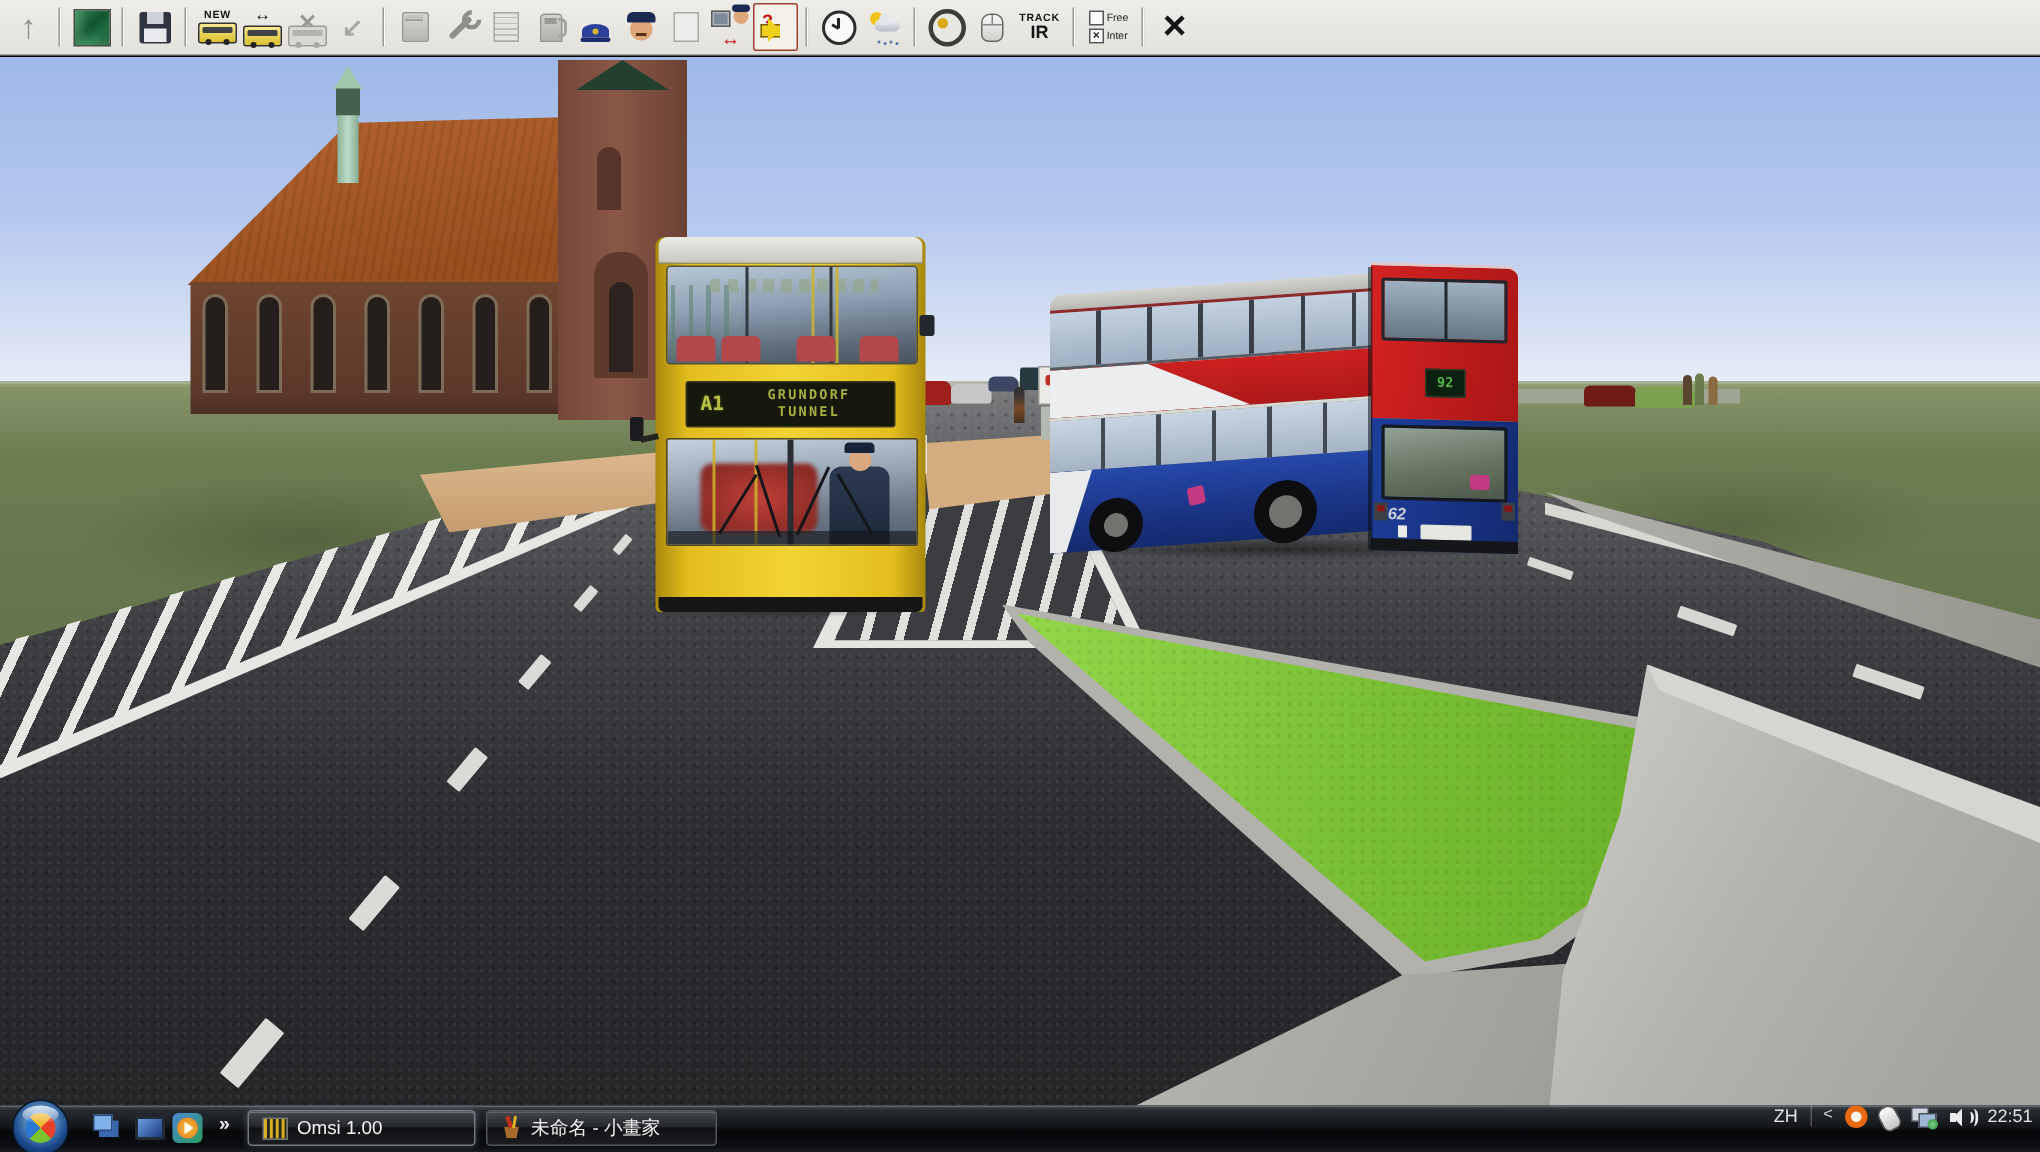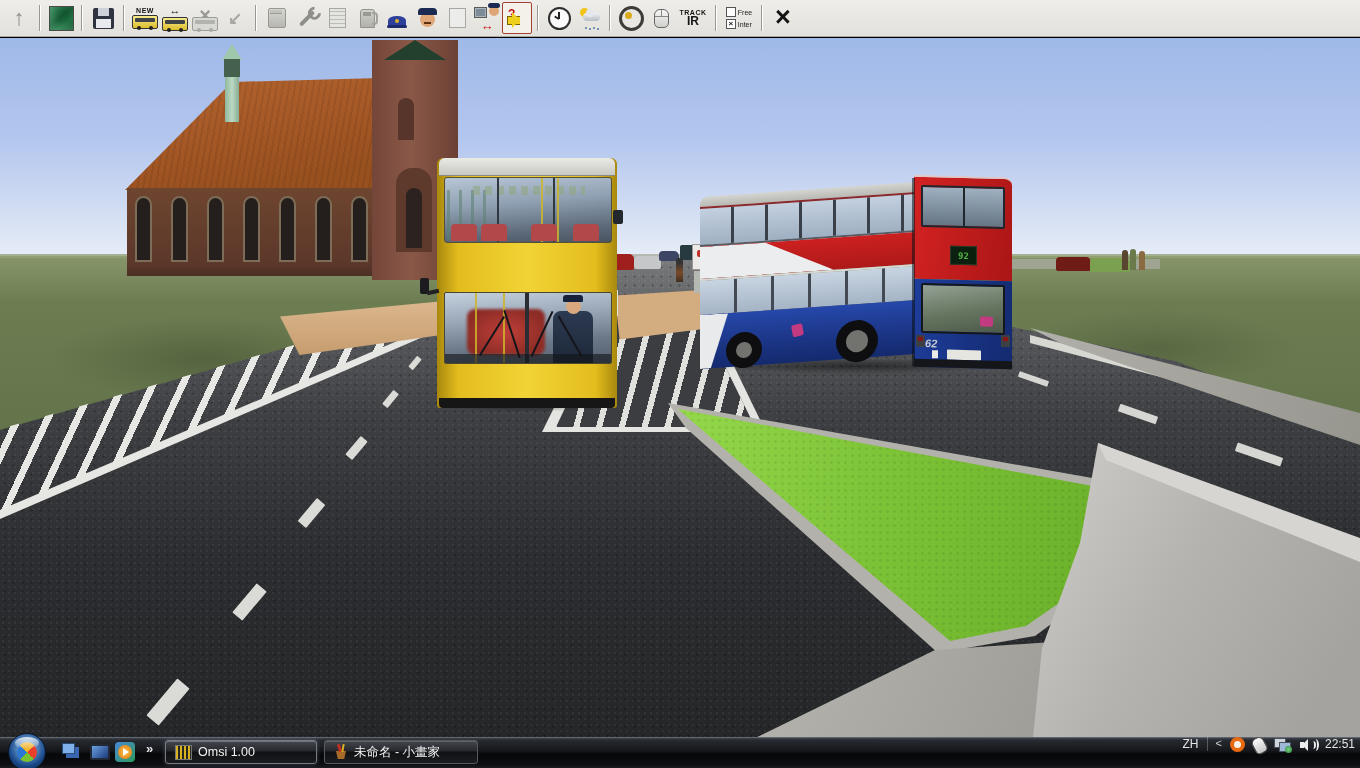--- a/index.html
+++ b/index.html
@@ -466,20 +466,27 @@
         <div class="yb-matrix"></div>
       <div class="yb-f1"></div>
         <div class="yb-f2"></div>
       <div class="yb-pole" style="left:96px;"></div>
         <div class="yb-pole" style="left:112px;"></div>
       <div class="yb-seat" style="left:6px;"></div>
         <div class="yb-seat" style="left:36px;"></div>
       <div class="yb-seat" style="left:86px;"></div>
         <div class="yb-seat" style="left:128px;"></div>
     </div>
+    <div class="abs yb-dest">
+      <span class="yb-route">A1</span>
+      <div class="yb-dtxt">
+        <div>GRUNDORF</div>
+        <div>TUNNEL</div>
+      </div>
+    </div>
     <div class="abs yb-lowin">
       <div class="yb-eng"></div>
         <div class="yb-div"></div>
       <div class="yb-pole" style="left:30px;"></div>
         <div class="yb-pole" style="left:58px;"></div>
       <div class="yb-drv"></div>
       <div class="yb-head"></div>
         <div class="yb-cap"></div>
       <div class="wiper" style="left:46px;top:20px;height:46px;transform:rotate(32deg);"></div>
       <div class="wiper" style="left:66px;top:16px;height:50px;transform:rotate(-18deg);"></div>

